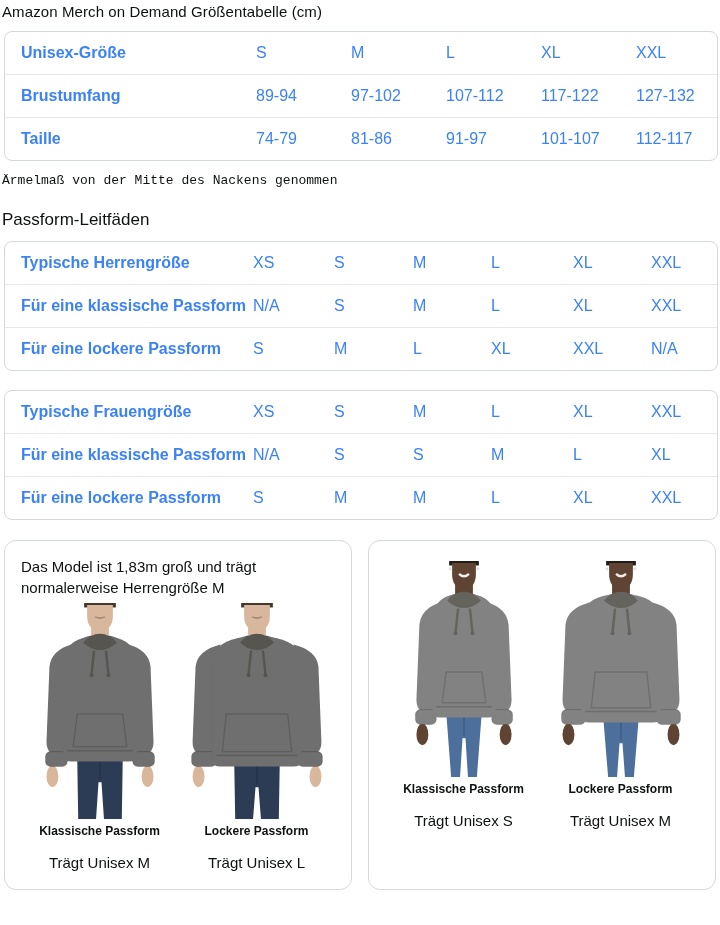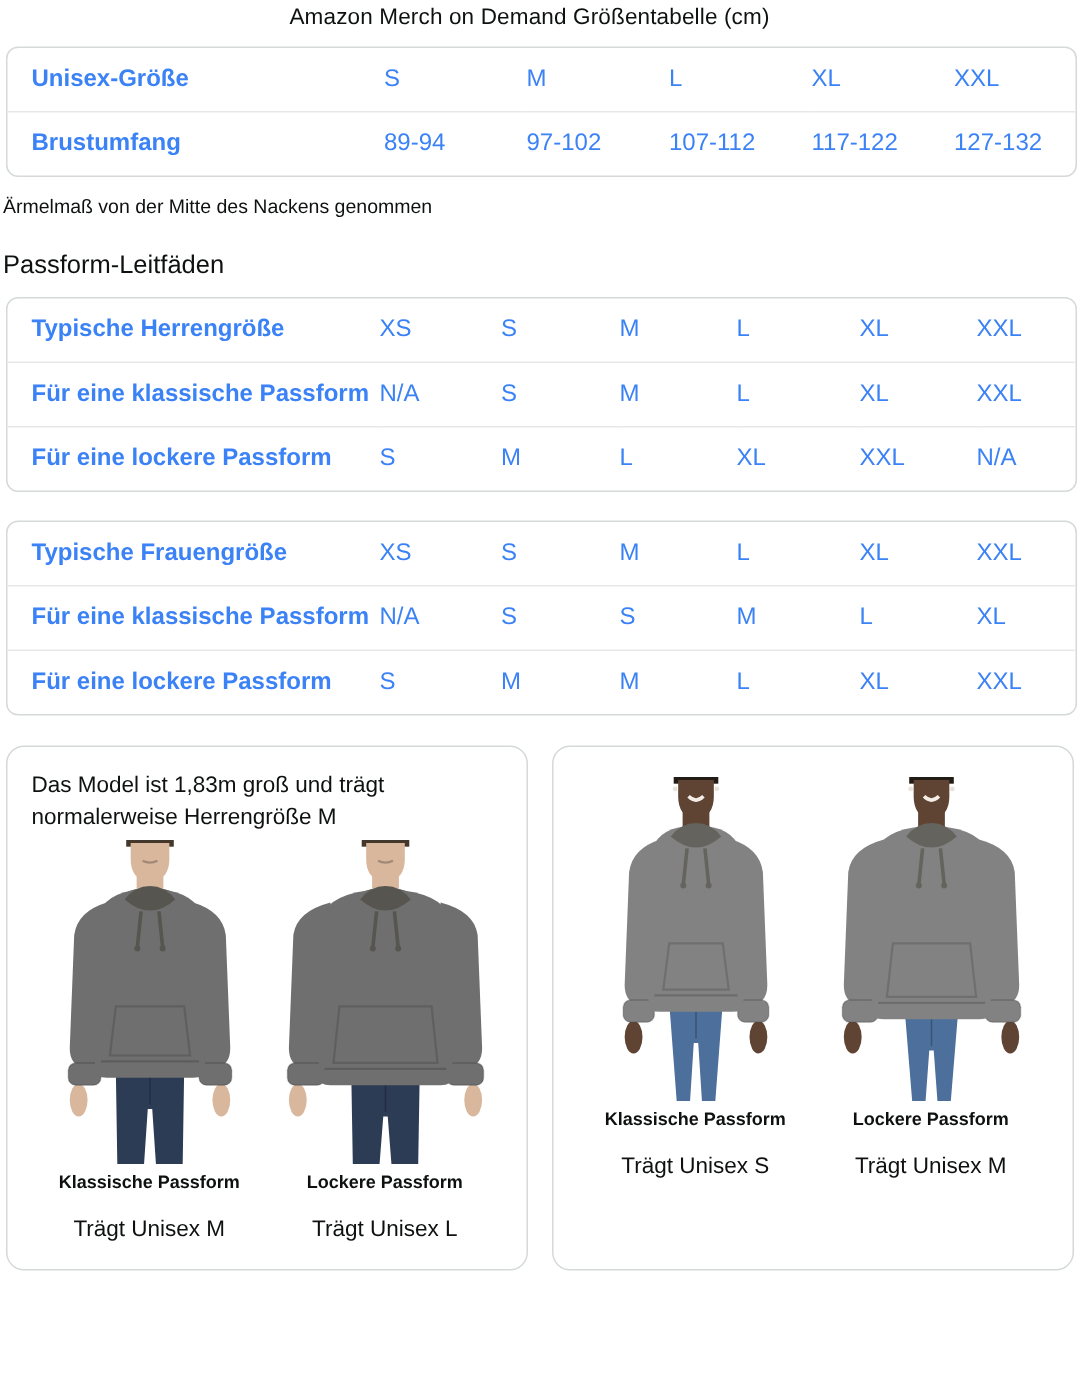--- a/index.html
+++ b/index.html
@@ -7,21 +7,20 @@
     width:720px; height:925px;
     background:#ffffff;
     font-family:"Liberation Sans", sans-serif;
     color:#0f1111;
     overflow:hidden;
   }
   .title {
     font-size:15px;
     margin:3px 16px 0 2px;
     letter-spacing:0.1px;
-    text-align:center;
   }
   table.sz {
     table-layout:fixed;
     border-collapse:separate;
     border-spacing:0;
     width:712px;
     margin:11px 0 0 4px;
     border:1px solid var(--table-border);
     border-radius:8px;
     font-size:16px;
@@ -29,21 +28,21 @@
   }
   table.sz td {
     height:42px;
     padding:0;
     overflow:hidden;
     white-space:nowrap;
     vertical-align:middle;
   }
   table.sz tr:not(:first-child) td { border-top:1px solid var(--row-divider); }
   table.sz td.label { font-weight:bold; padding-left:16px; }
-  .note { font-size:13px; margin:12px 0 0 2px; }
+  .note { font-size:13px; margin:12px 0 0 2px;font-family:Liberation Mono, monospace; }
   .section-heading { font-size:17px; margin:22px 12px 0 2px; }
   .cards { display:flex; gap:16px; margin:20px 0 0 4px; }
   .card {
     width:348px; height:350px;
     box-sizing:border-box;
     border:1px solid var(--table-border);
     border-radius:12px;
     padding:15px 16px 10px 16px;
   }
   .card-desc { font-size:15px; line-height:21px; max-width:302px; }
@@ -76,20 +75,28 @@
         <td>XL</td>
         <td>XXL</td>
       </tr>
       <tr>
         <td class="label">Brustumfang</td>
         <td>89-94</td>
         <td>97-102</td>
         <td>107-112</td>
         <td>117-122</td>
         <td>127-132</td>
+      </tr>
+      <tr>
+        <td class="label">Taille</td>
+        <td>74-79</td>
+        <td>81-86</td>
+        <td>91-97</td>
+        <td>101-107</td>
+        <td>112-117</td>
       </tr>
     </tbody>
 </table>
 
 <div class="note">Ärmelmaß von der Mitte des Nackens genommen</div>
 
 <div class="section-heading">Passform-Leitfäden</div>
 
 <table class="sz">
   <colgroup>

